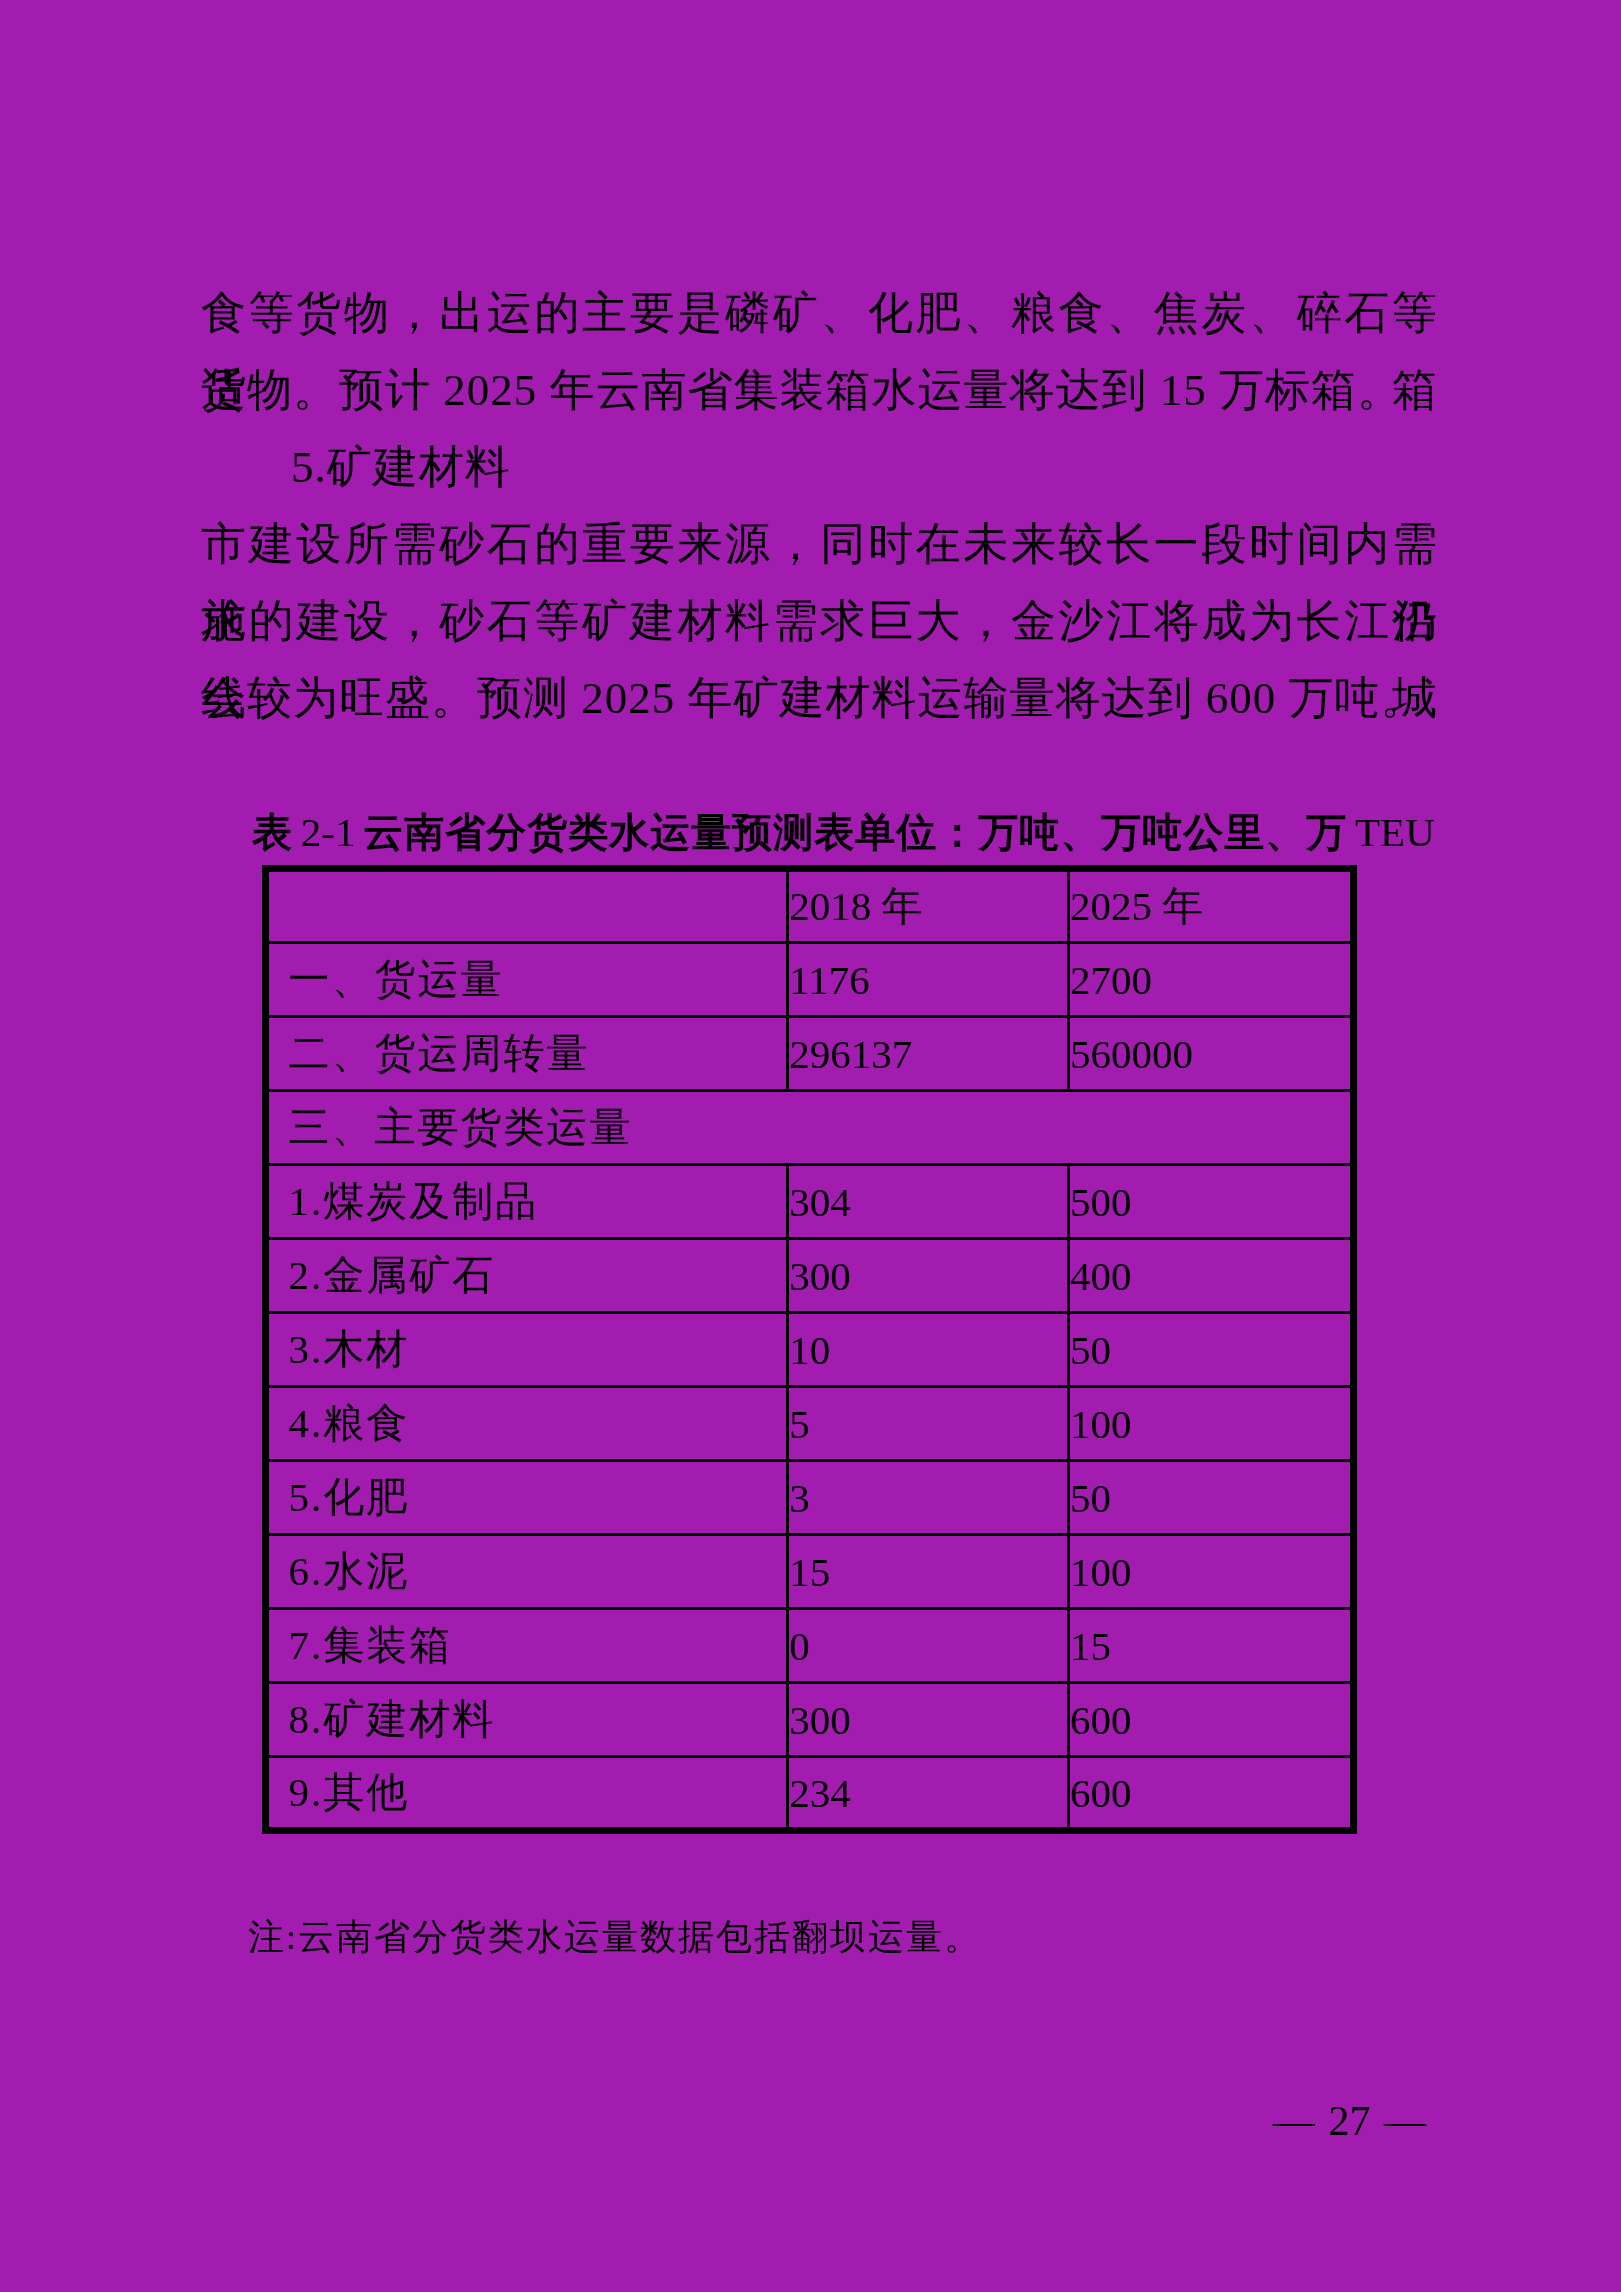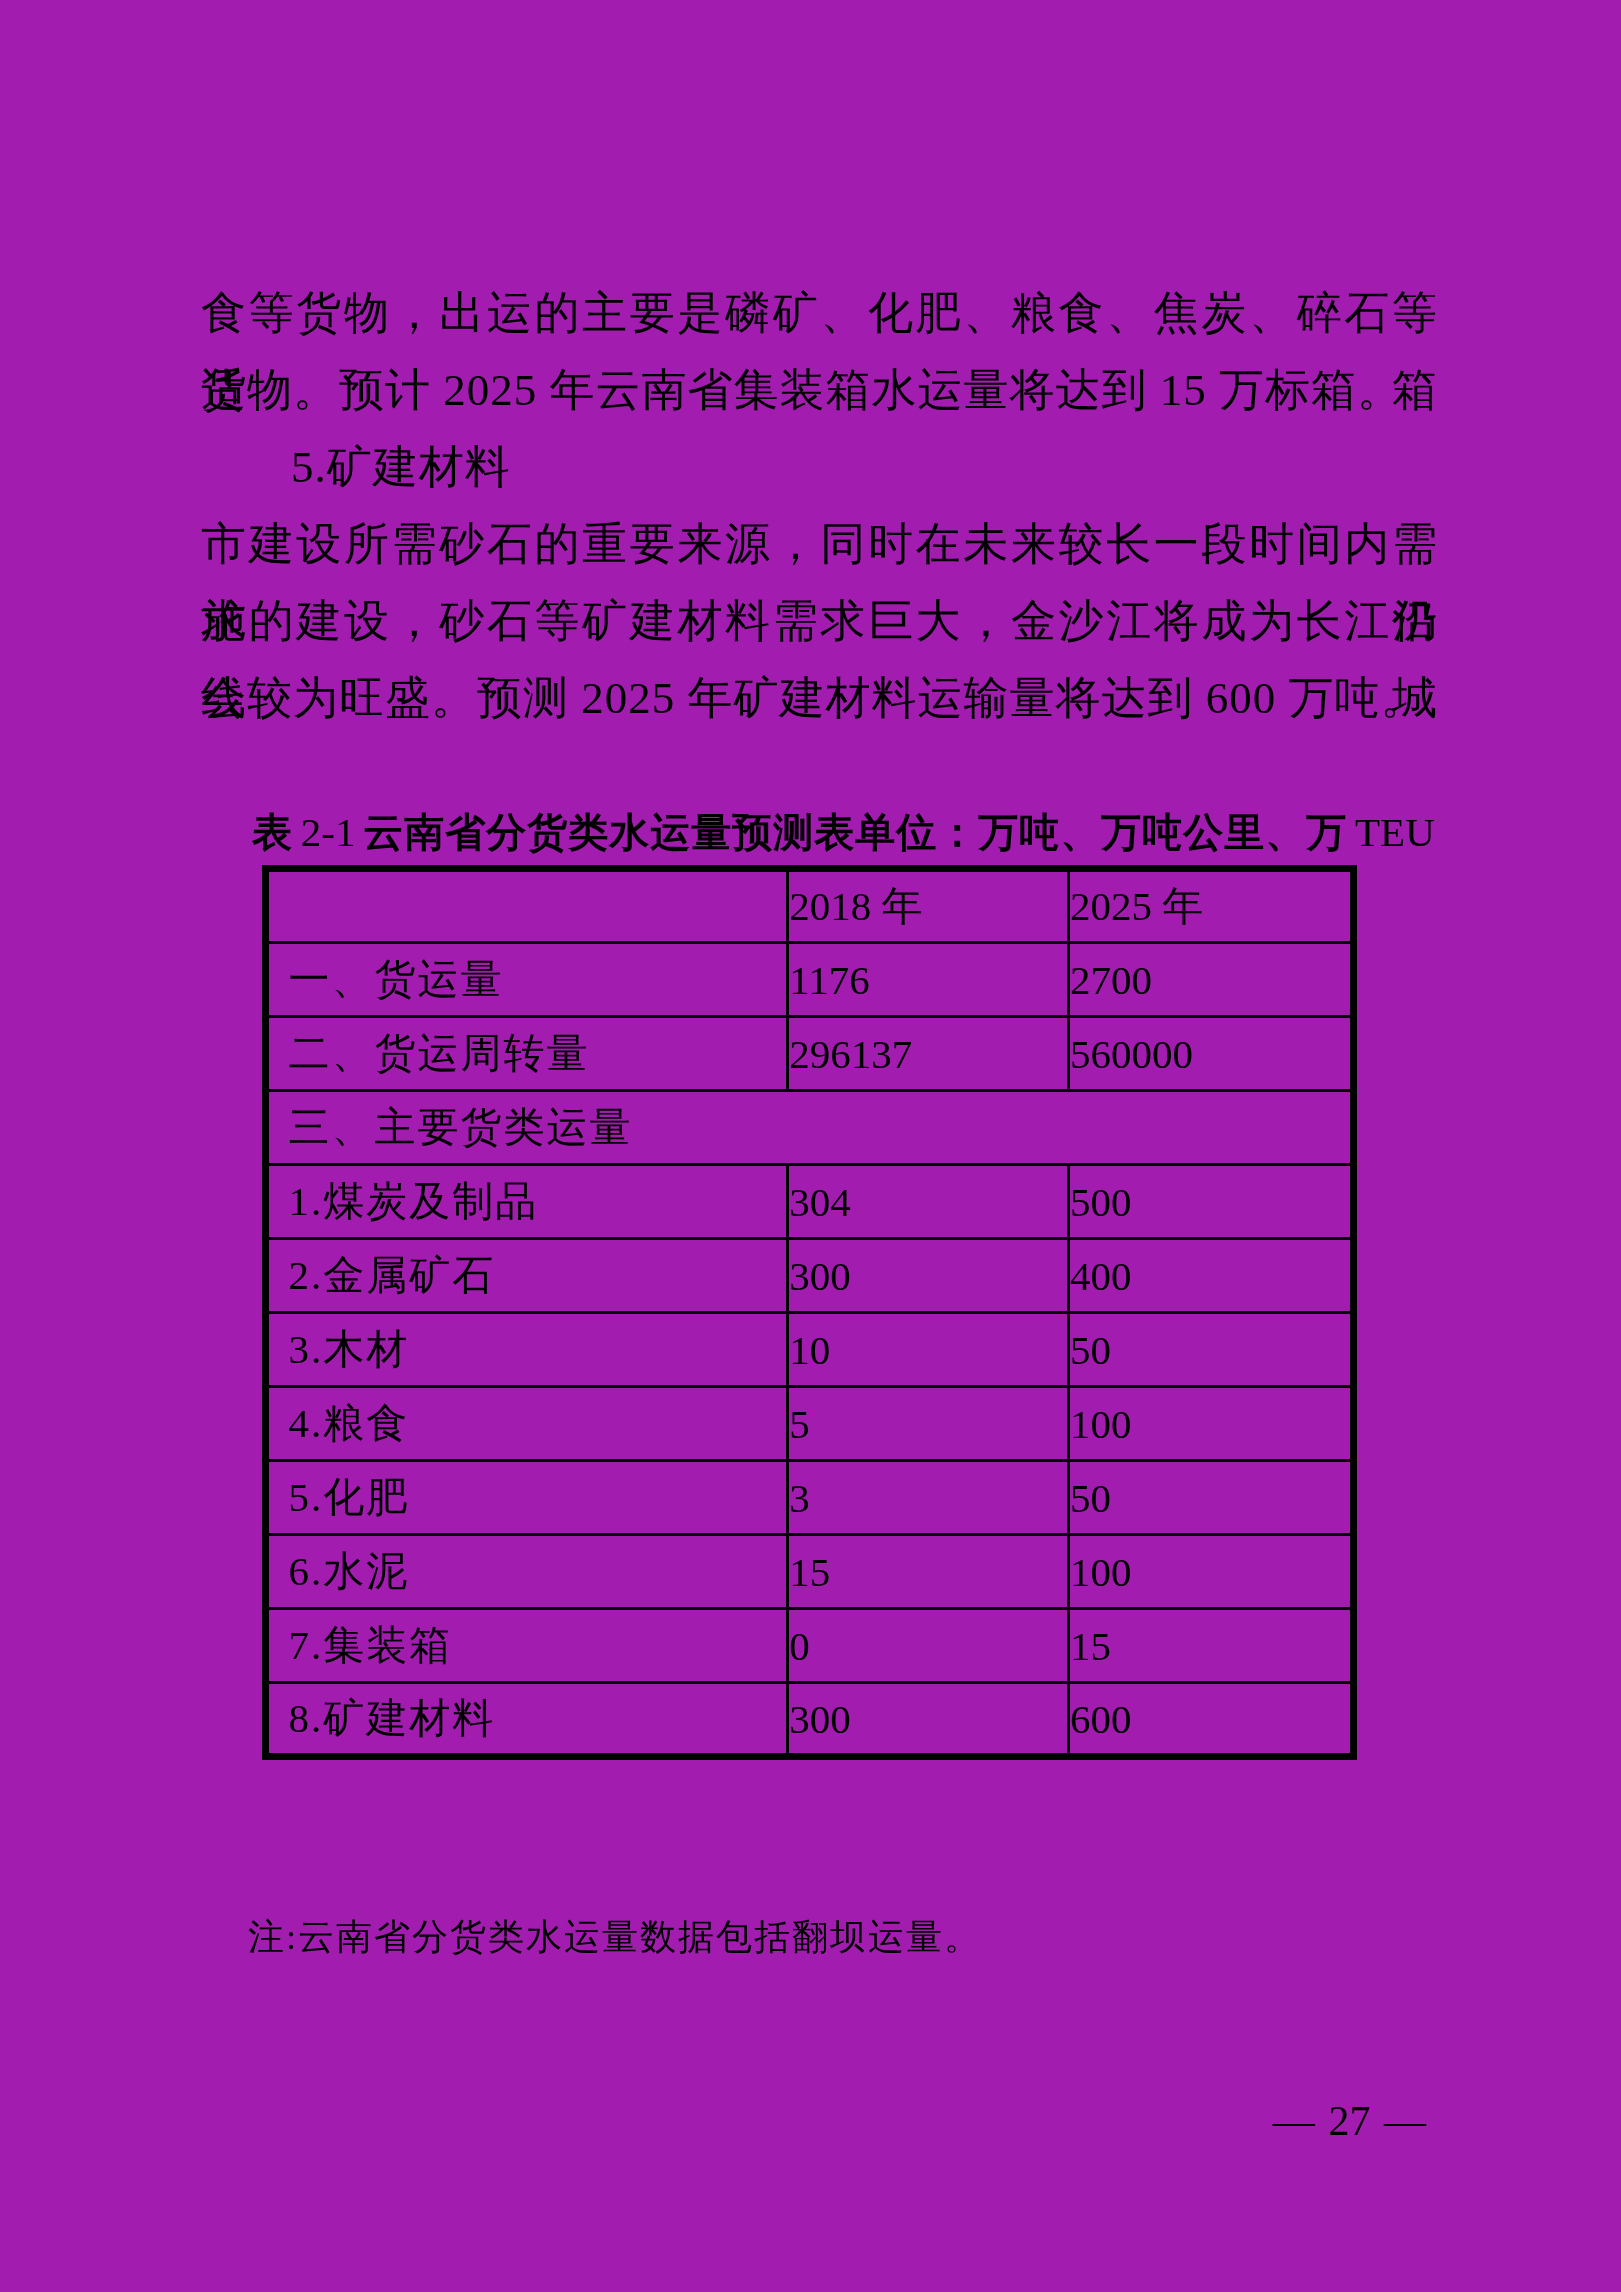--- a/index.html
+++ b/index.html
@@ -188,20 +188,25 @@
         <tr>
           <td class="lbl">7.集装箱</td>
           <td class="val">0</td>
           <td class="val">15</td>
         </tr>
         <tr>
           <td class="lbl">8.矿建材料</td>
           <td class="val">300</td>
           <td class="val">600</td>
         </tr>
+        <tr>
+          <td class="lbl">9.其他</td>
+          <td class="val">234</td>
+          <td class="val">600</td>
+        </tr>
       </tbody>
     </table>
   </div>
 
   <div class="note">注:云南省分货类水运量数据包括翻坝运量。</div>
 
   <div class="footer">
     <span class="dash">—</span><span>27</span><span class="dash">—</span>
   </div>
 

